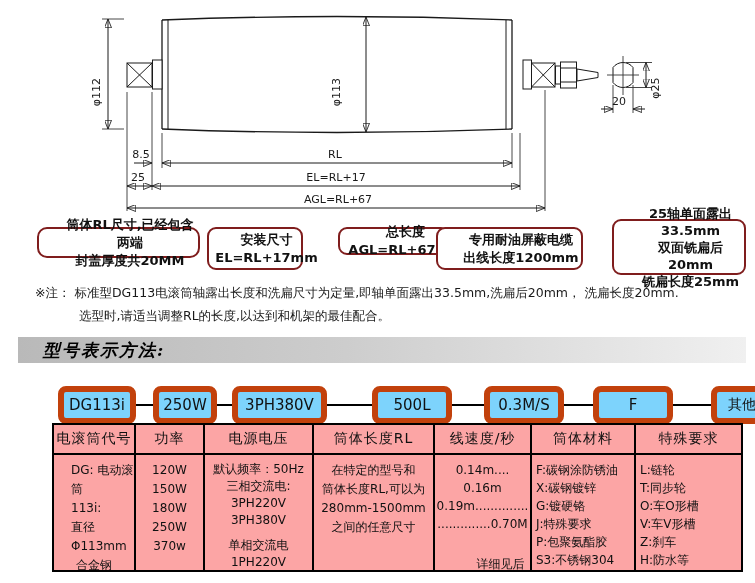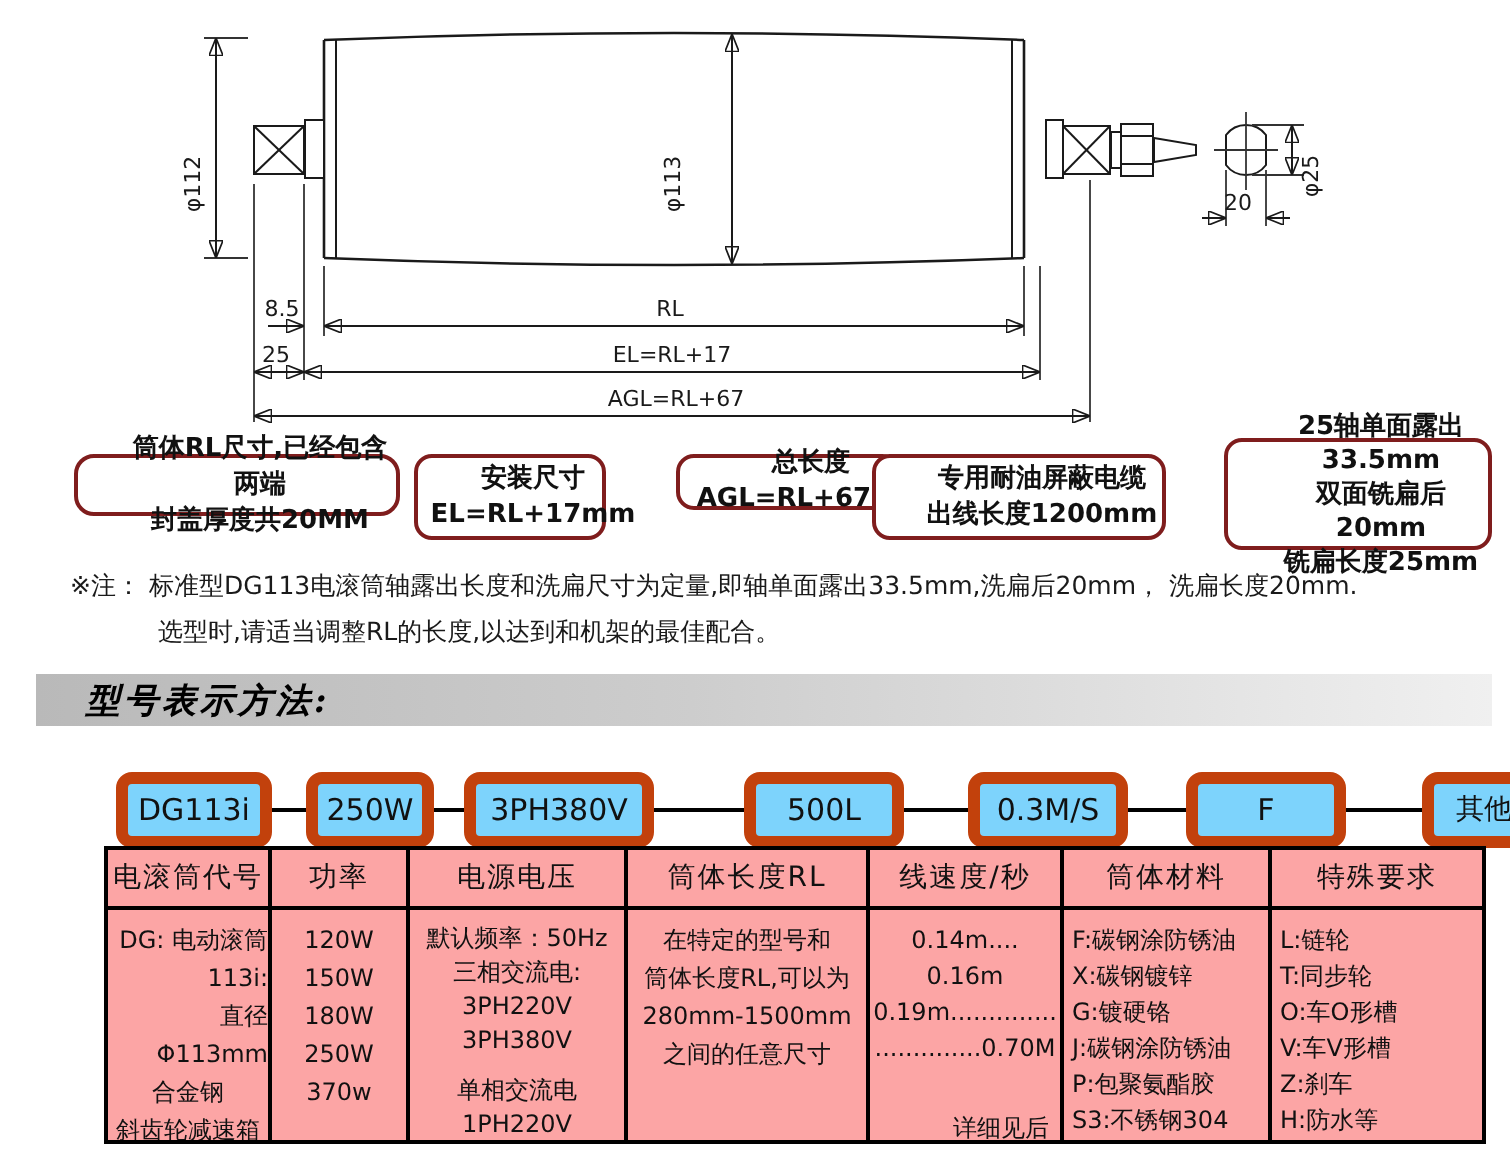--- a/index.html
+++ b/index.html
@@ -53,21 +53,21 @@
     position:absolute;left:52px;top:423px;width:691px;height:149px;border:2px solid #000;
     box-sizing:border-box;display:grid;grid-template-columns:82px 69px 109px 121px 97px 104px auto;
     grid-template-rows:30px 1fr;background:#fca5a5;
   }
   .cell{border-right:2px solid #000;box-sizing:border-box;overflow:hidden;}
   .cell.last{border-right:none;}
   .th{border-bottom:2px solid #000;display:flex;align-items:center;justify-content:center;
       font-size:14px;color:#111;letter-spacing:1px;}
   .td{font-size:12px;padding-top:6px;}
   .td .ln{line-height:18px;}
-  .td.c0 .ln{line-height:19px;text-align:right;padding-left:3px;}
+  .td.c0 .ln{line-height:19px;text-align:left;padding-left:17px;}
   .td.c0 .ln:nth-child(n+4){text-align:center;padding-left:0;}
   .td.c1 .ln{line-height:19px;text-align:center;}
   .td.c2 .ln{line-height:17px;text-align:center;}
   .td.c2 .ln:nth-child(5){margin-top:8px;}
   .td.c3 .ln{line-height:19px;text-align:center;}
   .td.c4 .ln{line-height:18px;text-align:center;}
   .td.c4 .ln:nth-child(4){margin-top:22px;margin-left:36px;}
   .td.c5 .ln,.td.c6 .ln{line-height:18px;text-align:left;padding-left:4px;}
 </style>
 </head>
@@ -251,21 +251,21 @@
   <div class="cell td c4">
       <div class="ln">0.14m.... 0.16m</div>
       <div class="ln">0.19m..............</div>
       <div class="ln">..............0.70M</div>
       <div class="ln">详细见后页</div>
     </div>
   <div class="cell td c5">
       <div class="ln">F:碳钢涂防锈油</div>
       <div class="ln">X:碳钢镀锌</div>
       <div class="ln">G:镀硬铬</div>
-      <div class="ln">J:碳钢涂防锈油</div>
+      <div class="ln">J:特殊要求</div>
       <div class="ln">P:包聚氨酯胶</div>
       <div class="ln">S3:不锈钢304</div>
     </div>
   <div class="cell td c6 last">
       <div class="ln">L:链轮</div>
       <div class="ln">T:同步轮</div>
       <div class="ln">O:车O形槽</div>
       <div class="ln">V:车V形槽</div>
       <div class="ln">Z:刹车</div>
       <div class="ln">H:防水等</div>

